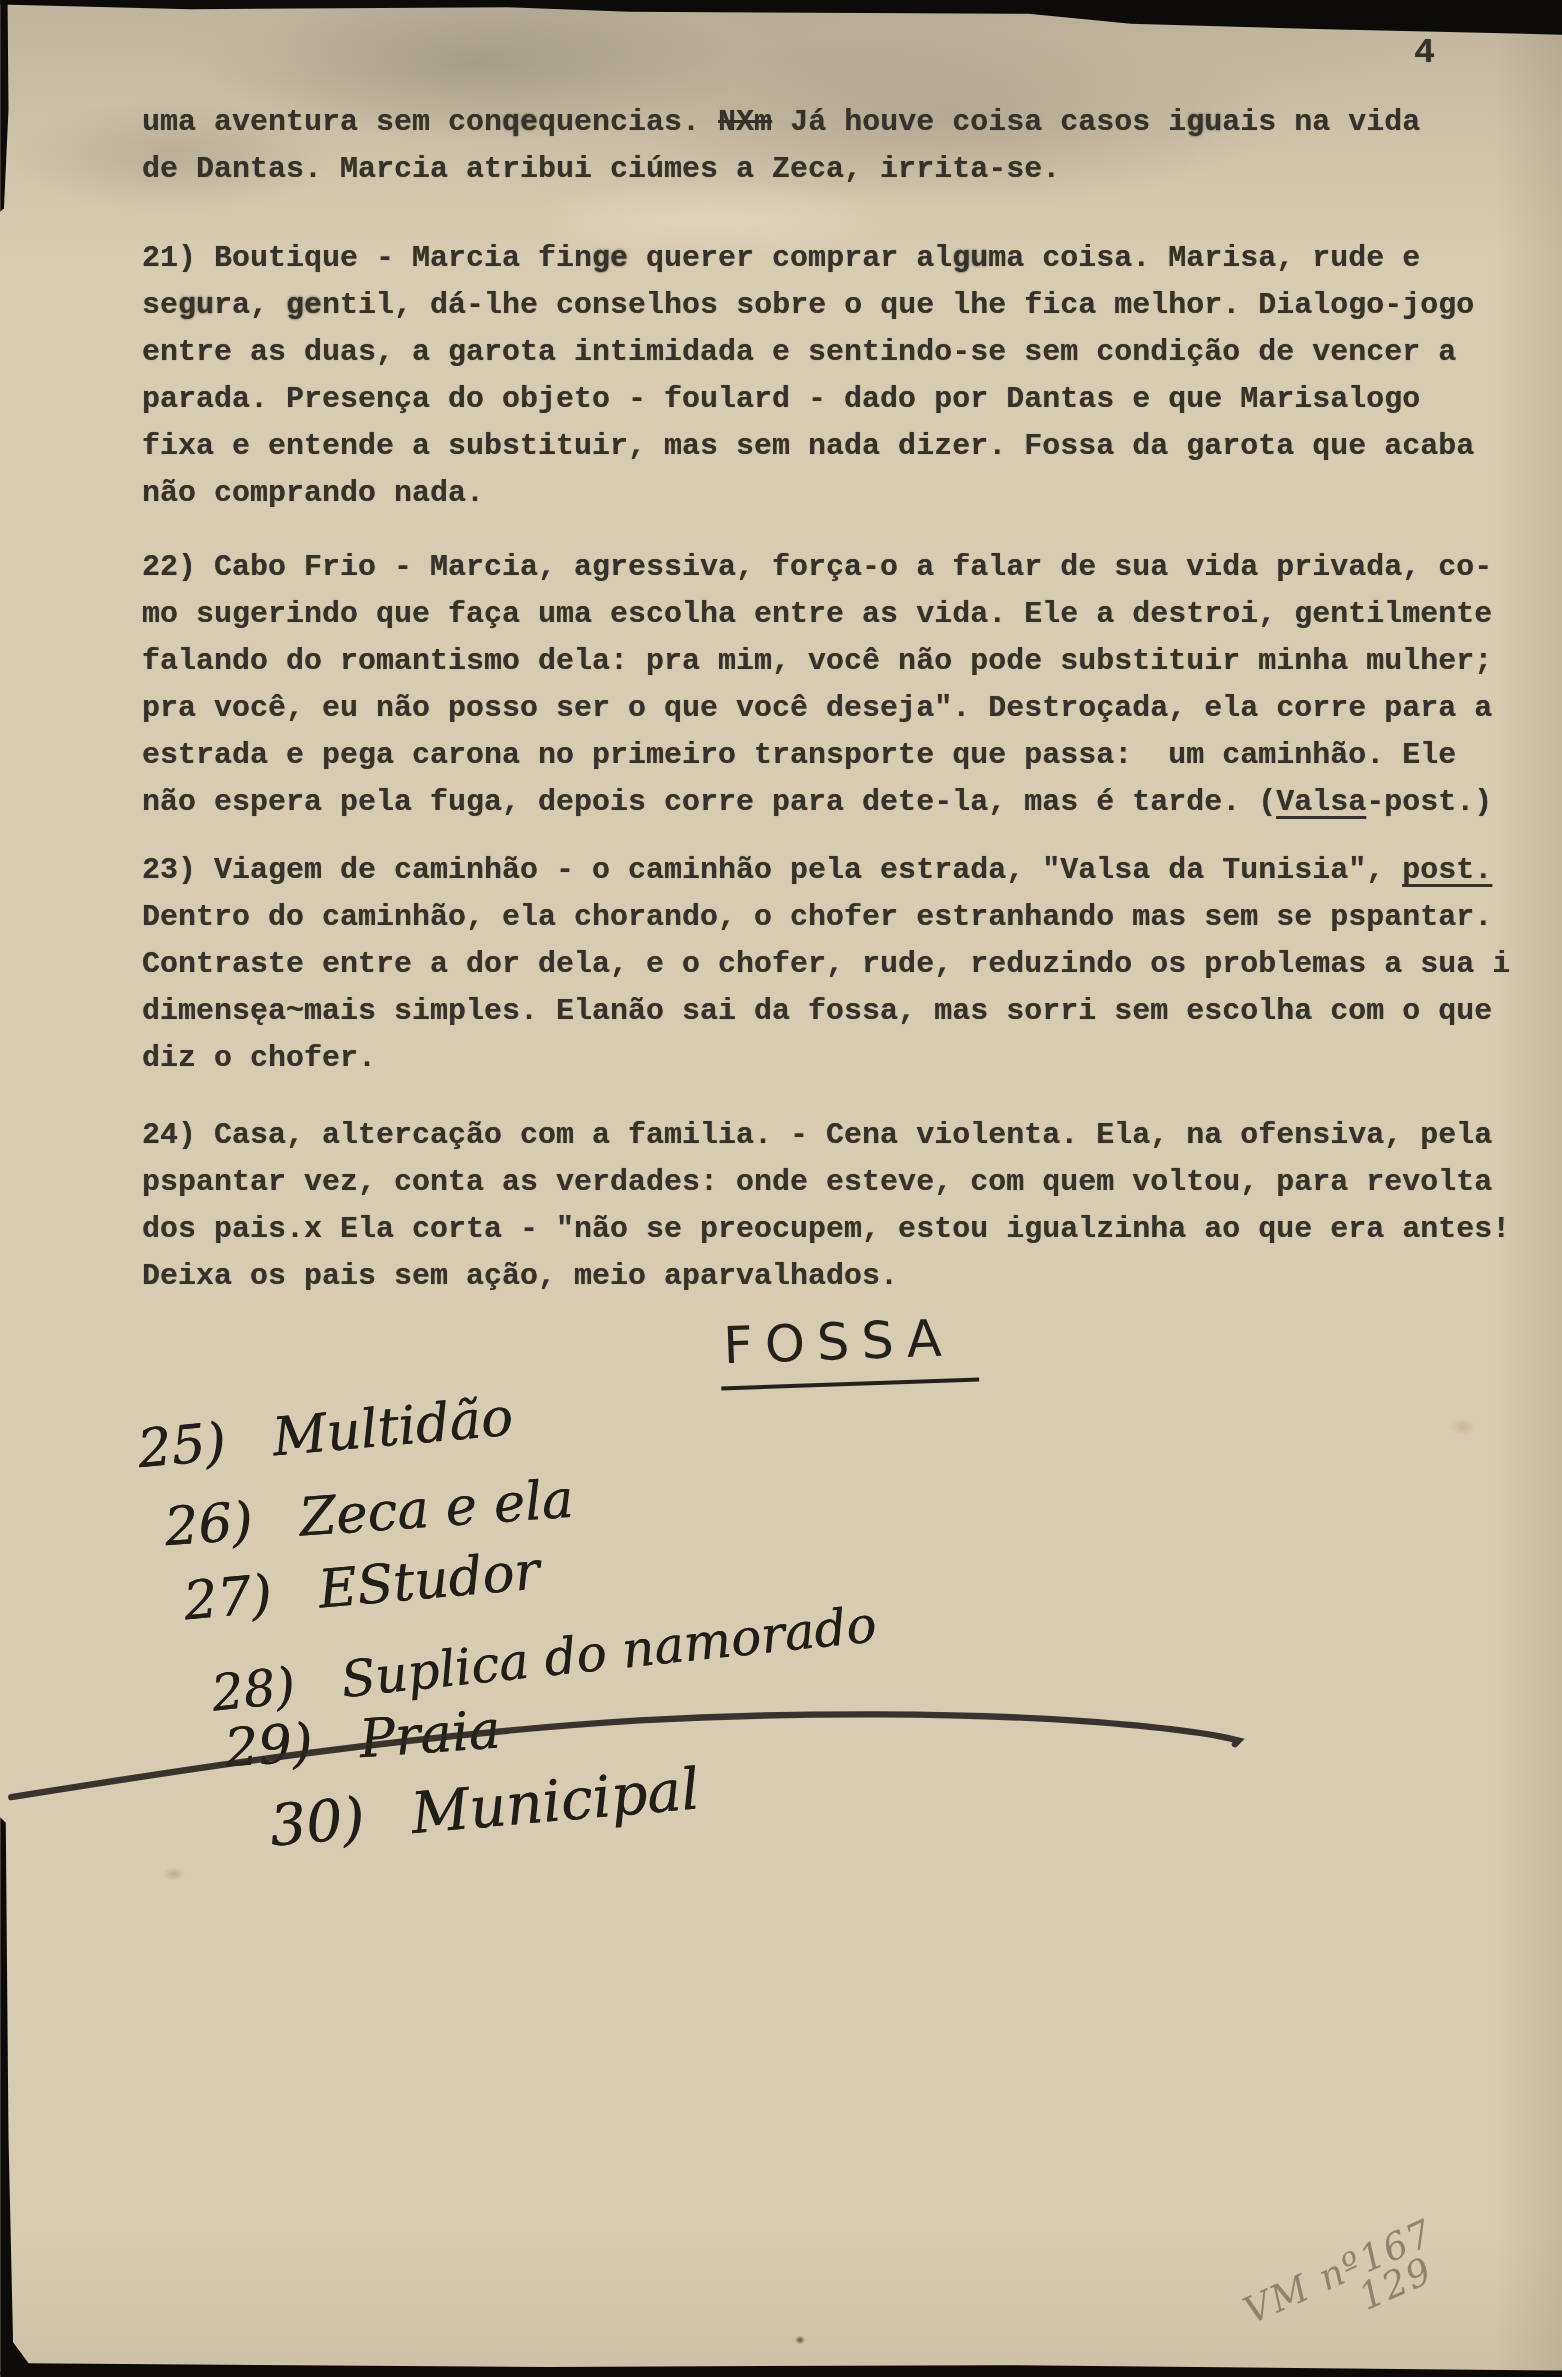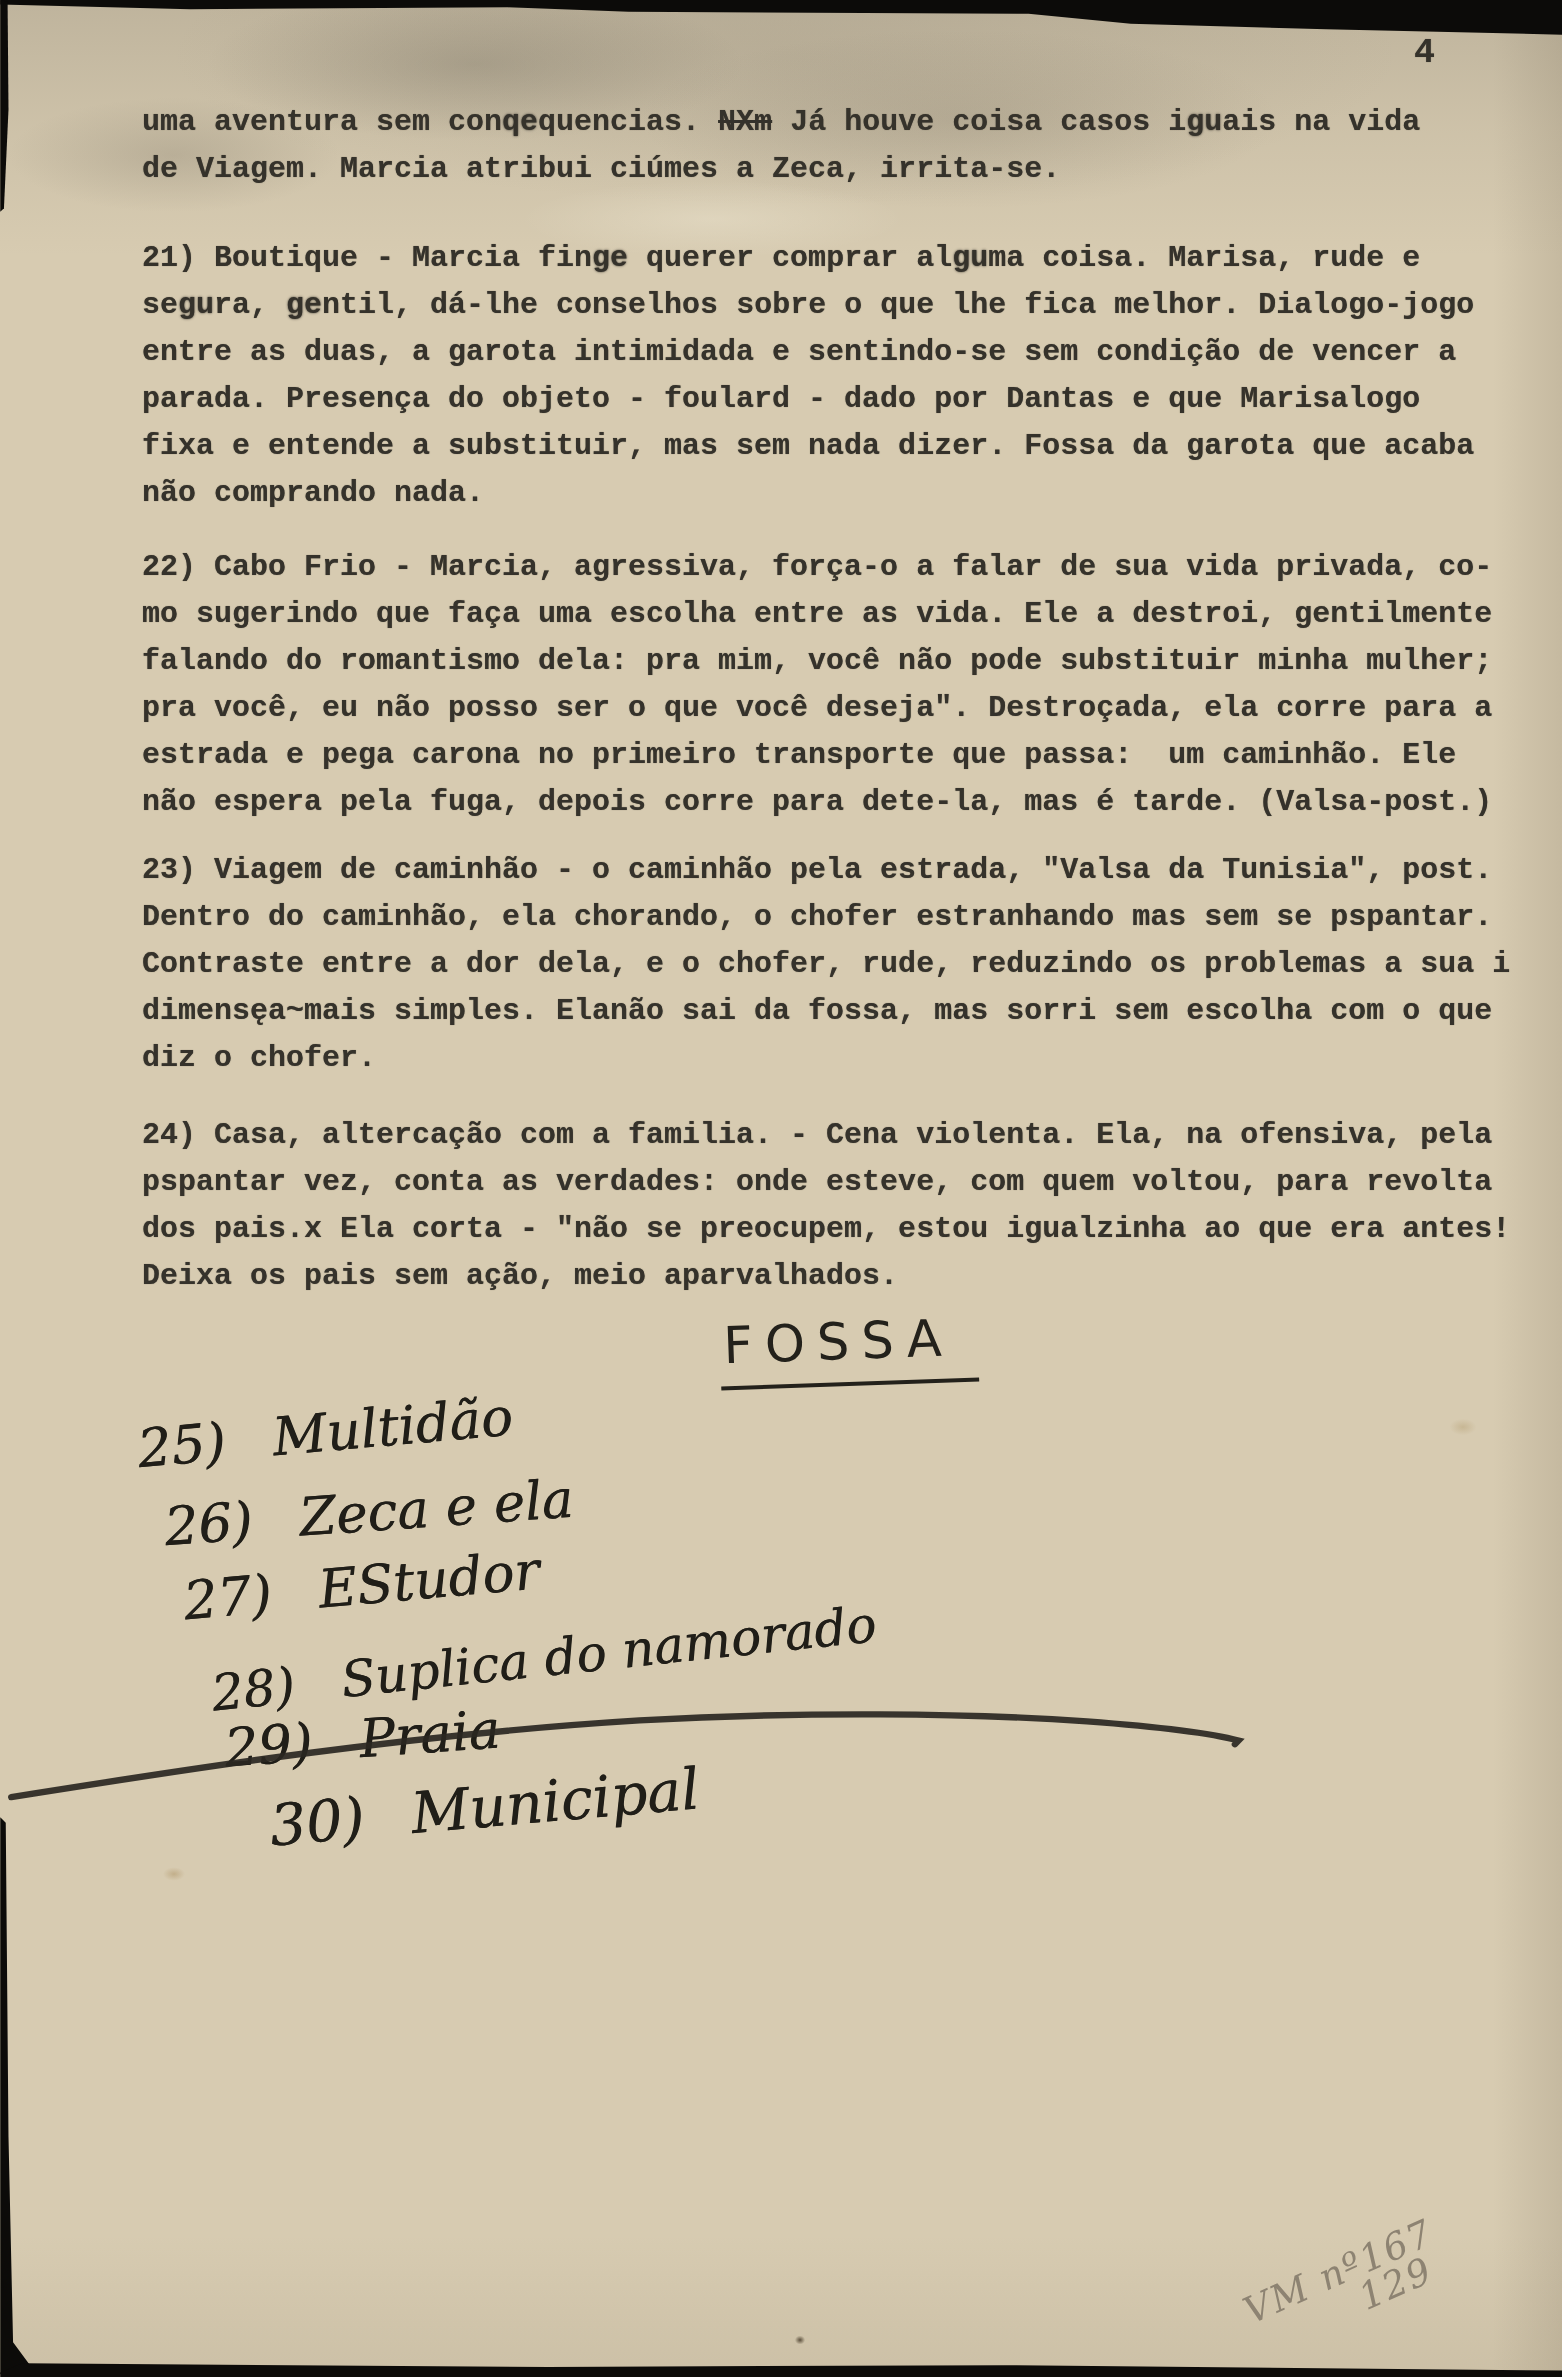--- a/index.html
+++ b/index.html
@@ -29,21 +29,21 @@
     position:absolute;left:142px;top:99px;width:1425px;
     color:#35322b;font-size:30px;line-height:47px;font-weight:bold;
     text-shadow:0 0 0.9px rgba(48,44,36,.65);
   }
   .para{margin:0;}
   .para + .para{margin-top:27px;}
   .para:nth-child(2){margin-top:42px;}
   .para:nth-child(4){margin-top:21px;}
   .para:nth-child(5){margin-top:30px;}
   .tline{white-space:pre;height:47px;}
-  .u{text-decoration-thickness:2.7px;text-underline-offset:6.4px;}
+  .u{text-decoration:underline;text-decoration-thickness:2.7px;text-underline-offset:6.4px;}
   .s{text-decoration:line-through;text-decoration-thickness:2.7px;}
   .b{text-shadow:0 0 2.3px currentColor;}
   .page-number{
     position:absolute;left:1414px;top:33px;
     font-size:35px;font-weight:bold;color:#35322b;
     text-shadow:0 0 0.9px rgba(48,44,36,.6);
   }
   
   .hw-title{
     position:absolute;left:720px;top:1312px;
@@ -80,21 +80,21 @@
 </head>
 <body>
 
 <div class="page">
 
   <div class="page-number">4</div>
 
   <div class="typed">
       <div class="para">
         <div class="tline"><span>uma aventura sem con</span><span class="b">qe</span><span>quencias. </span><span class="s">NXm</span><span> Já houve coisa casos i</span><span class="b">gu</span><span>ais na vida</span></div>
-        <div class="tline"><span>de Viagem. Marcia atribui ciúmes a Zeca, irrita-se.</span></div>
+        <div class="tline"><span>de Dantas. Marcia atribui ciúmes a Zeca, irrita-se.</span></div>
       </div>
       <div class="para">
         <div class="tline"><span>21) Boutique - Marcia fin</span><span class="b">ge</span><span> querer comprar al</span><span class="b">gu</span><span>ma coisa. Marisa, rude e</span></div>
         <div class="tline"><span>se</span><span class="b">gu</span><span>ra, </span><span class="b">ge</span><span>ntil, dá-lhe conselhos sobre o que lhe fica melhor. Dialogo-jogo</span></div>
         <div class="tline"><span>entre as duas, a garota intimidada e sentindo-se sem condição de vencer a</span></div>
         <div class="tline"><span>parada. Presença do objeto - foulard - dado por Dantas e que Marisalogo</span></div>
         <div class="tline"><span>fixa e entende a substituir, mas sem nada dizer. Fossa da garota que acaba</span></div>
         <div class="tline"><span>não comprando nada.</span></div>
       </div>
       <div class="para">

